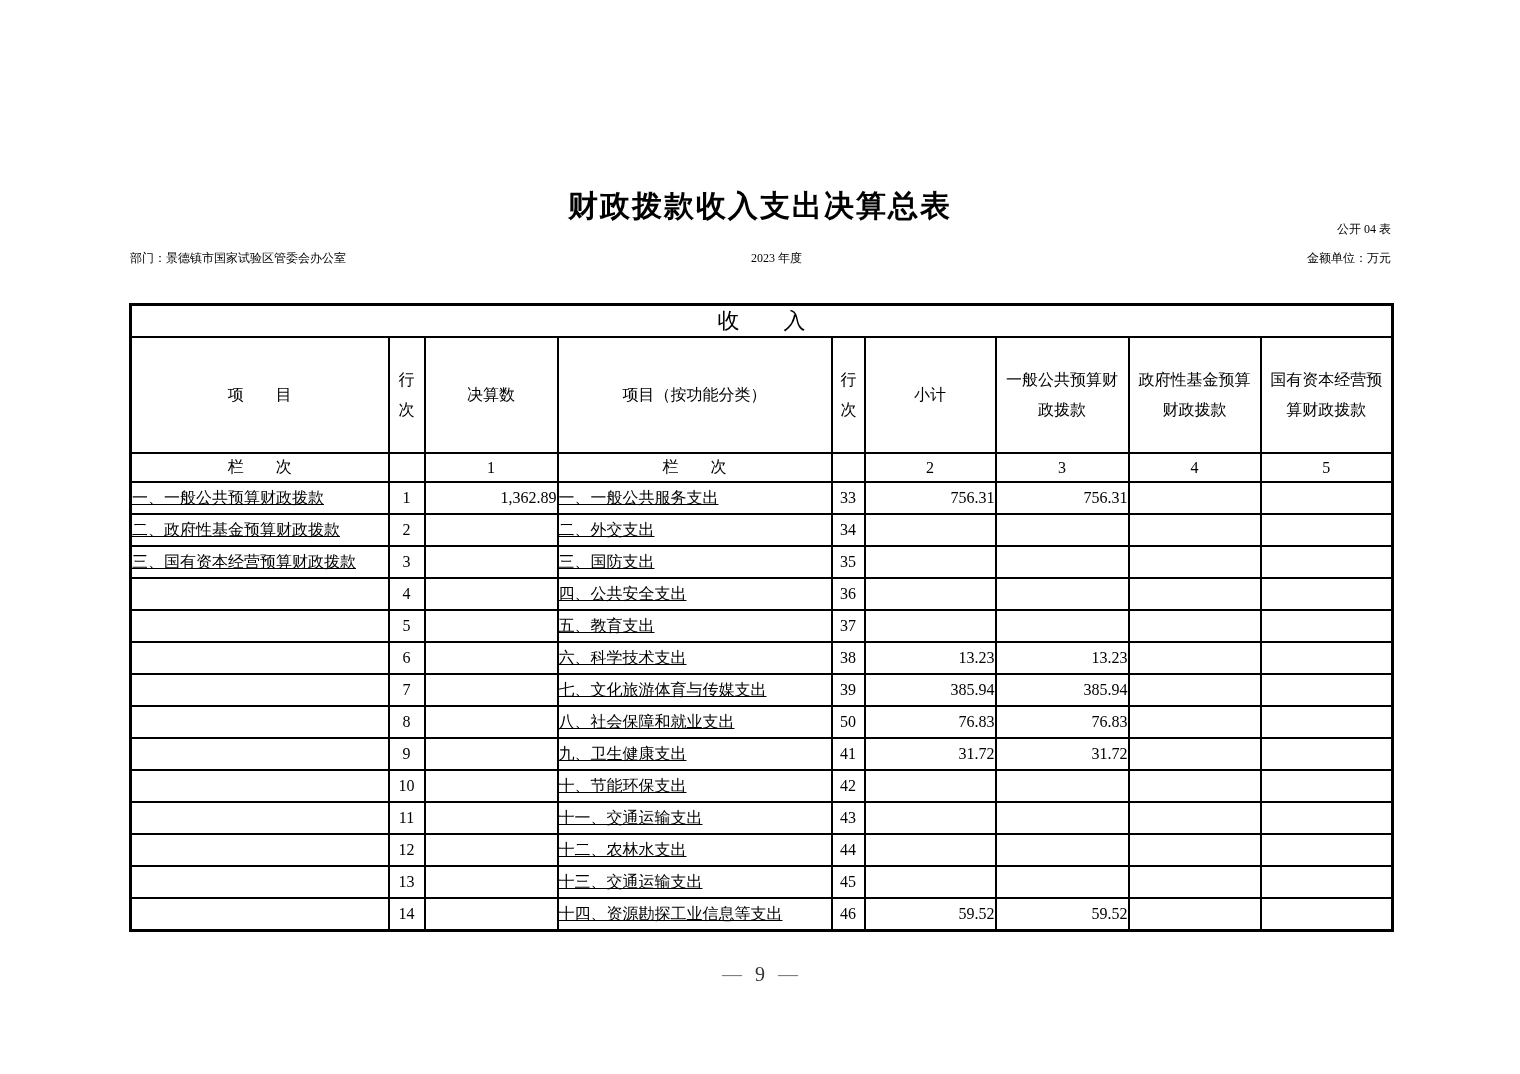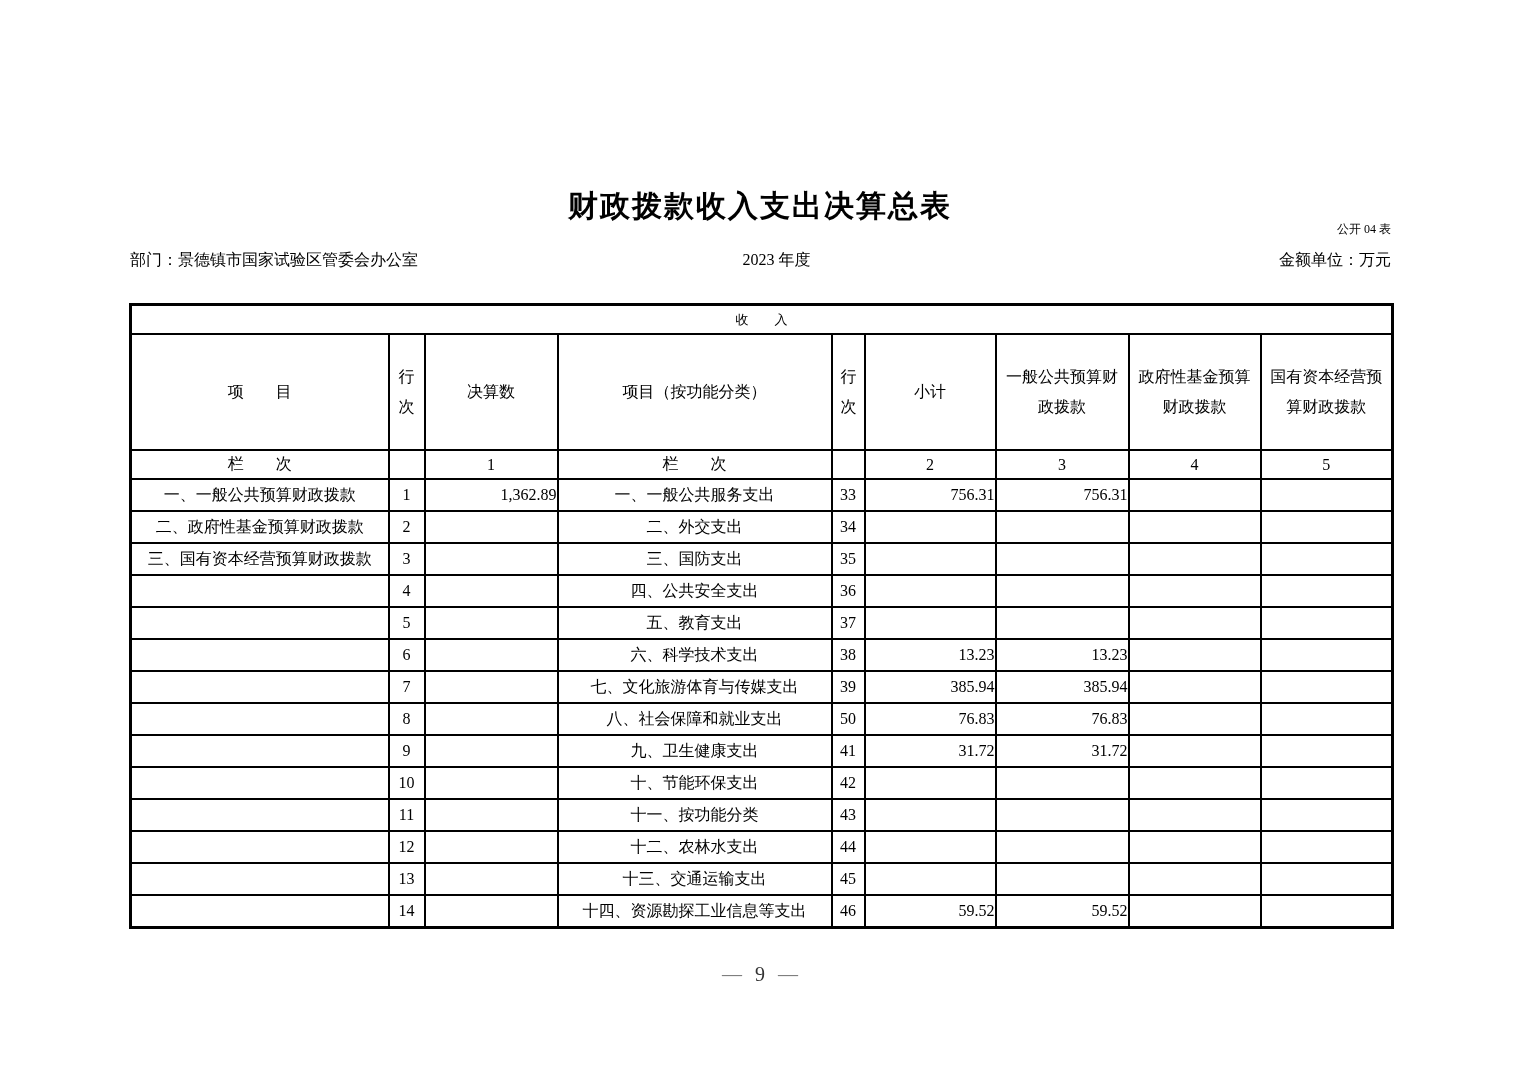--- a/index.html
+++ b/index.html
@@ -33,21 +33,21 @@
     top: 221px;
     right: 129px;
     font-size: 12px;
   }
   .meta-row {
     position: absolute;
     top: 250px;
     left: 130px;
     width: 1261px;
     height: 24px;
-    font-size: 16px;
+    font-size: 12px;
   }
   .meta-dept { position: absolute; left: 0; top: 0; }
   .meta-year { position: absolute; left: 16px; top: 0; width: 100%; text-align: center; }
   .meta-unit { position: absolute; right: 0; top: 0; }
 
   table.main {
     position: absolute;
     top: 303px;
     left: 129px;
     width: 1262px;
@@ -59,35 +59,35 @@
     border: 2px solid #000;
     font-size: 16px;
     padding: 0;
     overflow: hidden;
     vertical-align: middle;
     white-space: normal;
   }
   tr.section-row td {
     height: 27px;
     text-align: center;
-    font-size: 13px;
+    font-size: 22px;
   }
   tr.hdr-row td {
     height: 90px;
     text-align: center;
     line-height: 30px;
   }
   tr.hdr-row td.vstack { word-break: break-all; line-height: 30px; padding: 0 8px; }
   tr.hdr-row td.wrap2 { padding: 12px 6px; word-break: break-all; }
   tr.idx-row td {
     height: 27px;
     text-align: center;
   }
   tr.data-row td { height: 30px; }
-  td.al { text-align: center;  padding-left: 9px;  }
+  td.al { text-align: left;  padding-left: 9px; text-decoration: underline;  }
   td.ac { text-align: center; }
   td.ar { text-align: right; padding-right: 9px; }
 
   .footer {
     position: absolute;
     top: 963px;
     left: 0;
     width: 100%;
     text-align: center;
     font-size: 20px;
@@ -257,21 +257,21 @@
           <td class="ac">42</td>
           <td class="ar"></td>
           <td class="ar"></td>
           <td class="ar"></td>
           <td class="ar"></td>
         </tr>
         <tr class="data-row">
           <td class="al"></td>
           <td class="ac">11</td>
           <td class="ar"></td>
-          <td class="al">十一、按功能分类</td>
+          <td class="al">十一、交通运输支出</td>
           <td class="ac">43</td>
           <td class="ar"></td>
           <td class="ar"></td>
           <td class="ar"></td>
           <td class="ar"></td>
         </tr>
         <tr class="data-row">
           <td class="al"></td>
           <td class="ac">12</td>
           <td class="ar"></td>

